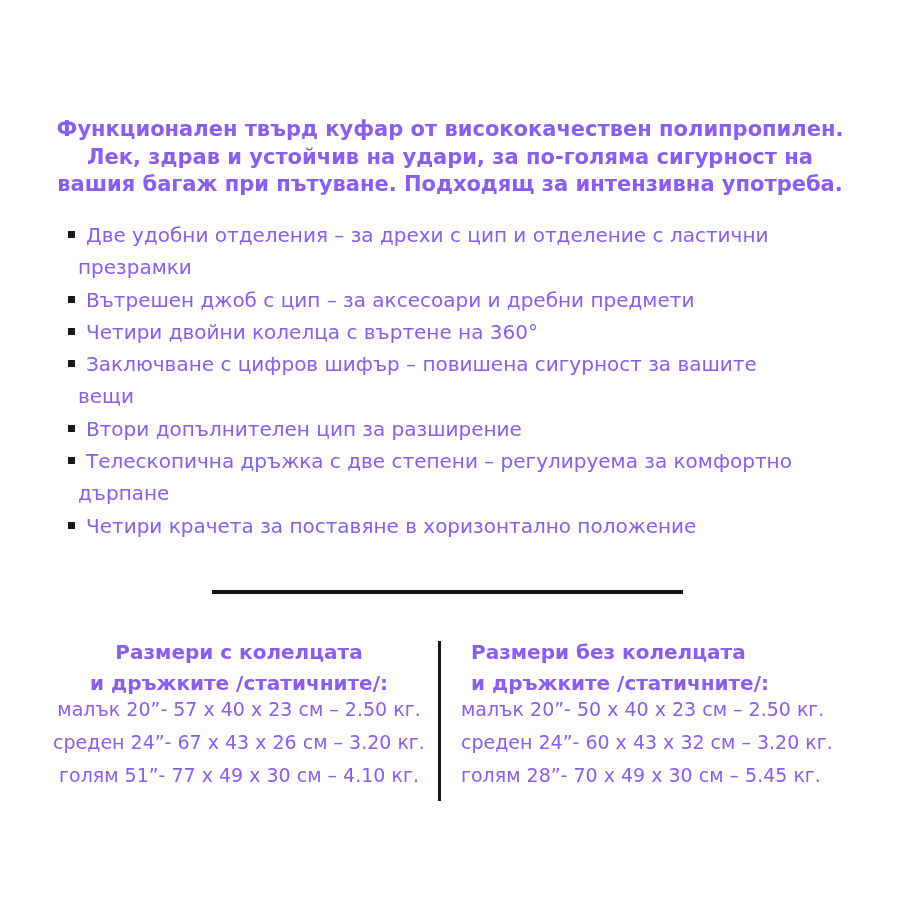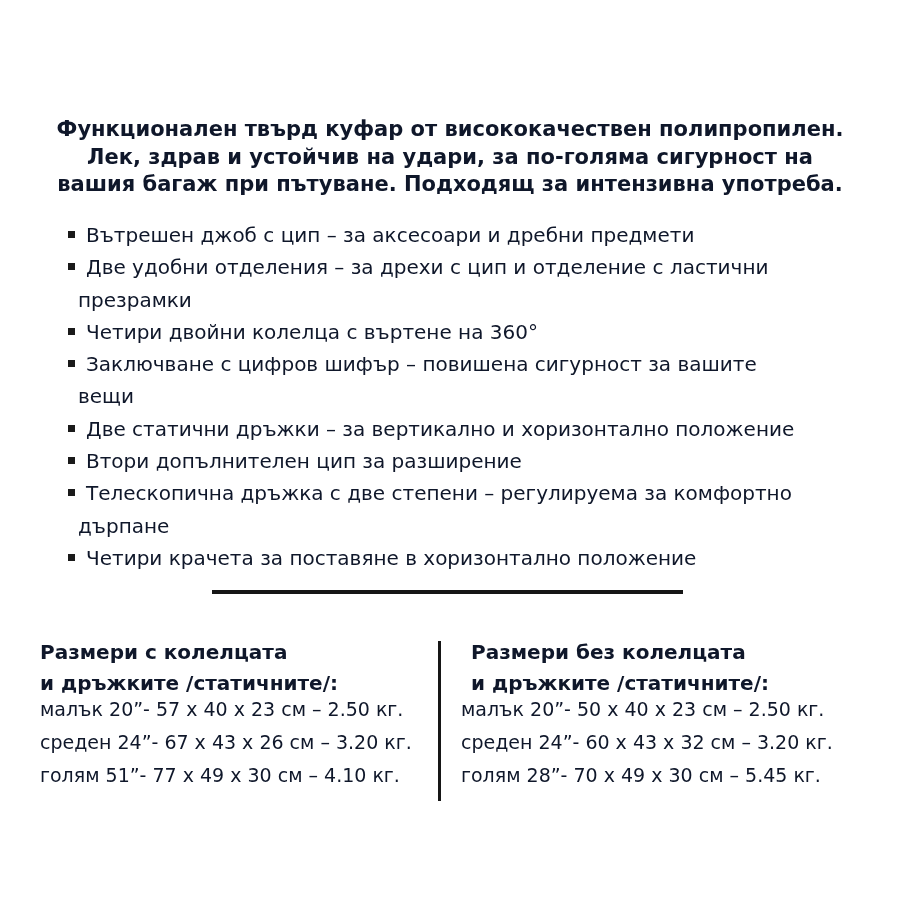--- a/index.html
+++ b/index.html
@@ -2,21 +2,21 @@
 <html lang="bg"><head>
 <meta charset="utf-8">
 <title>Product Description</title>
 <style>
   html, body { margin: 0; padding: 0; background: #ffffff; }
   .page {
     position: relative;
     width: 900px;
     height: 900px;
     background: #ffffff;
-    color: #0f172a;
+    color: #8b5cf6;
     font-family: "DejaVu Sans", "Liberation Sans", sans-serif;
     overflow: hidden;
   }
 
   
   .intro {
     position: absolute;
     top: 116px;
     left: 40px;
     right: 40px;
@@ -66,21 +66,21 @@
   .sizes {
     position: absolute;
     top: 637px;
     left: 40px;
     width: 815px;
     display: flex;
     align-items: flex-start;
   }
   .col-left {
     width: 398px;
-    text-align: left;
+    text-align: center;
   }
   .vbar {
     width: 3px;
     height: 160px;
     margin-top: 4px;
     background: #161616;
     flex: 0 0 auto;
   }
   .col-right {
     padding-left: 20px;
@@ -105,25 +105,25 @@
 
 <div class="page">
 
   <header class="intro">
     <div>Функционален твърд куфар от висококачествен полипропилен.</div>
     <div>Лек, здрав и устойчив на удари, за по-голяма сигурност на</div>
     <div>вашия багаж при пътуване. Подходящ за интензивна употреба.</div>
   </header>
 
   <ul class="features">
+    <li><span class="bullet"></span><span>Две удобни отделения – за дрехи с цип и отделение с ластични презрамки</span></li>
     <li><span class="bullet"></span><span>Вътрешен джоб с цип – за аксесоари и дребни предмети</span></li>
-    <li><span class="bullet"></span><span>Две удобни отделения – за дрехи с цип и отделение с ластични презрамки</span></li>
     <li><span class="bullet"></span><span>Четири двойни колелца с въртене на 360°</span></li>
     <li><span class="bullet"></span><span>Заключване с цифров шифър – повишена сигурност за вашите вещи</span></li>
-    <li><span class="bullet"></span><span>Две статични дръжки – за вертикално и хоризонтално положение</span></li>
+    <li><span class="bullet"></span></li>
     <li><span class="bullet"></span><span>Втори допълнителен цип за разширение</span></li>
     <li><span class="bullet"></span><span>Телескопична дръжка с две степени – регулируема за комфортно дърпане</span></li>
     <li><span class="bullet"></span><span>Четири крачета за поставяне в хоризонтално положение</span></li>
   </ul>
 
   <div class="divider"></div>
 
   <section class="sizes">
 
     <div class="col-left">

